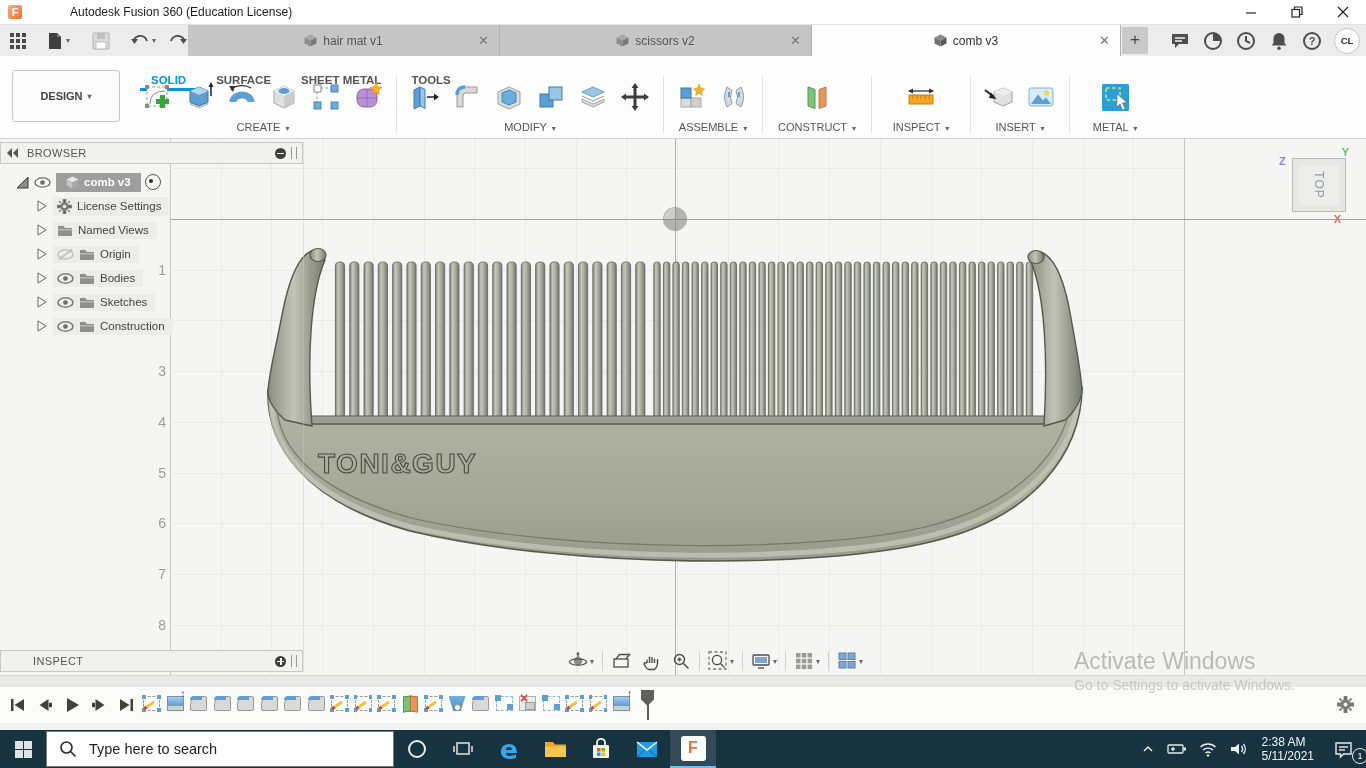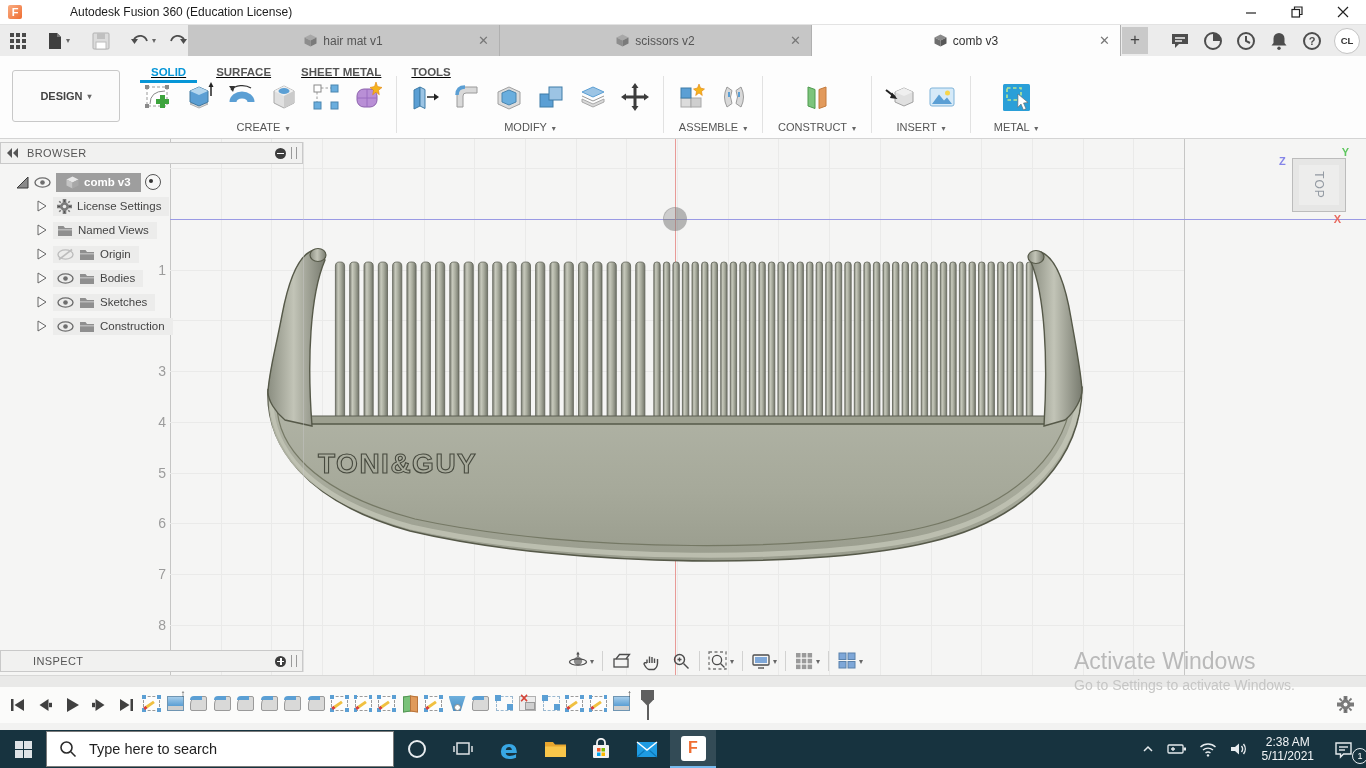--- a/index.html
+++ b/index.html
@@ -21,21 +21,21 @@
   .doc-tab.active{background:#fdfdfd;color:#333;}
   .doc-tab .tab-close{position:absolute;right:10px;font-size:13px;color:#777;}
   .doc-tab .cube{margin-right:6px;}
   .newtab{position:absolute;left:1122px;top:2px;width:26px;height:27px;background:#c9c9c9;color:#444;font-size:17px;text-align:center;line-height:26px;}
   .tab-actions{position:absolute;right:6px;top:0;height:31px;display:flex;align-items:center;gap:11px;}
   .ta-btn{width:22px;height:22px;display:flex;align-items:center;justify-content:center;}
   .avatar{width:24px;height:24px;border-radius:50%;background:#fff;border:1px solid #c4c4c4;font-size:9.5px;font-weight:bold;color:#333;display:flex;align-items:center;justify-content:center;}
   
   #toolbar{position:absolute;left:0;top:56px;width:1366px;height:82px;background:#fdfdfd;border-bottom:1px solid #d4d4d4;}
   .design-box{position:absolute;left:12px;top:14px;width:106px;height:50px;border:1px solid #c8c8c8;border-radius:3px;display:flex;align-items:center;justify-content:center;font-size:11px;font-weight:bold;color:#444;background:#fbfbfb;}
-  .tb-tabs{position:absolute;left:136px;top:8px;display:flex;text-decoration:underline;}
+  .tb-tabs{position:absolute;left:136px;top:16px;display:flex;}
   .tt{padding:0 15px;font-size:11.5px;font-weight:bold;color:#555;position:relative;line-height:17px;}
   .tt.active{color:#0696d7;}
   .tt.active::after{content:"";position:absolute;left:4px;right:4px;bottom:-2px;height:3px;background:#0696d7;}
   .groups{position:absolute;left:130px;top:20px;display:flex;}
   .group{display:flex;flex-direction:column;align-items:center;padding:0 10px;border-right:1px solid #e2e2e2;}
   .group:last-child{border-right:none;}
   .tools{display:flex;gap:6px;height:42px;align-items:center;}
   .tool{width:36px;height:40px;display:flex;align-items:center;justify-content:center;}
   .glabel{font-size:11px;color:#555;margin-top:3px;white-space:nowrap;}
   
@@ -115,21 +115,21 @@
   .tk-search input{border:none;outline:none;font-size:14.5px;width:280px;font-family:"Liberation Sans",sans-serif;background:transparent;color:#111;}
   .tk-search input::placeholder{color:#1f1f1f;opacity:1;}
   .tk-search .mag{margin:0 10px 0 12px;display:flex;}
   .tk-icons{display:flex;align-items:center;}
   .tk-btn{width:46px;height:38px;display:flex;align-items:center;justify-content:center;position:relative;}
   .tk-btn.activeapp{background:rgba(255,255,255,.12);border-bottom:2px solid #76b9ed;box-sizing:border-box;}
   .fusion-tile{width:25px;height:25px;background:#fff;border-radius:3px;display:flex;align-items:center;justify-content:center;font-weight:bold;font-size:16px;color:#ef6d31;}
   .edge-e{font-size:27px;font-weight:bold;color:#38a7e4;line-height:27px;font-family:"DejaVu Sans",sans-serif;}
   .tk-tray{position:absolute;right:0;top:0;height:38px;display:flex;align-items:center;gap:6px;padding-right:6px;}
   .tray-btn{width:24px;height:38px;display:flex;align-items:center;justify-content:center;}
-  .tk-clock{text-align:center;color:#f2f5f7;font-size:12px;line-height:14px;padding:0 6px;}
+  .tk-clock{color:#f2f5f7;font-size:12px;line-height:14px;padding:0 6px;}
   .badge{position:absolute;right:-2px;bottom:4px;width:14px;height:14px;border-radius:50%;background:#17333f;border:1.5px solid #e8edf0;color:#fff;font-size:9px;display:flex;align-items:center;justify-content:center;}
   svg{display:block;}
 </style>
 </head>
 <body>
 
 <div id="app">
 
   <div id="titlebar">
     <div class="tb-logo">F</div>
@@ -399,20 +399,34 @@
       <div class="group" style="min-width:88px">
         <div class="tools">
           <div class="tool">
               <svg width="34" height="34">
                 <polygon points="8,7 15,9.5 15,28.5 8,26" fill="#7cc47c" stroke="#4e9a4e"></polygon>
                 <polygon points="19,9.5 26,7 26,26 19,28.5" fill="#e29a5c" stroke="#c47a3c"></polygon>
               </svg>
             </div>
         </div>
         <div class="glabel"><span>CONSTRUCT</span> <span class="caret">▾</span></div>
+      </div>
+      <div class="group" style="min-width:78px">
+        <div class="tools">
+          <div class="tool">
+              <svg width="34" height="34">
+                <line x1="5" y1="11" x2="29" y2="11" stroke="#333" stroke-width="1.3"></line>
+                <polygon points="4,11 9,8.5 9,13.5" fill="#333"></polygon>
+                <polygon points="30,11 25,8.5 25,13.5" fill="#333"></polygon>
+                <rect x="5" y="15" width="24" height="9" fill="#f5a623" stroke="#c87d16"></rect>
+                <path d="M9 15 v4 M13 15 v4 M17 15 v4 M21 15 v4 M25 15 v4" stroke="#c87d16" fill="none"></path>
+              </svg>
+            </div>
+        </div>
+        <div class="glabel"><span>INSPECT</span> <span class="caret">▾</span></div>
       </div>
       <div class="group">
         <div class="tools">
           <div class="tool">
               <svg width="34" height="34">
                 <polygon points="12,12 21,8 30,12 30,22 21,26 12,22" fill="#e0e0e0" stroke="#a0a0a0"></polygon>
                 <polygon points="12,12 21,16 30,12 21,8" fill="#efefef"></polygon>
                 <path d="M3 10 L12 17" stroke="#222" stroke-width="2"></path>
                 <polygon points="9,12.5 14.5,19 7,18" fill="#222"></polygon>
               </svg>

